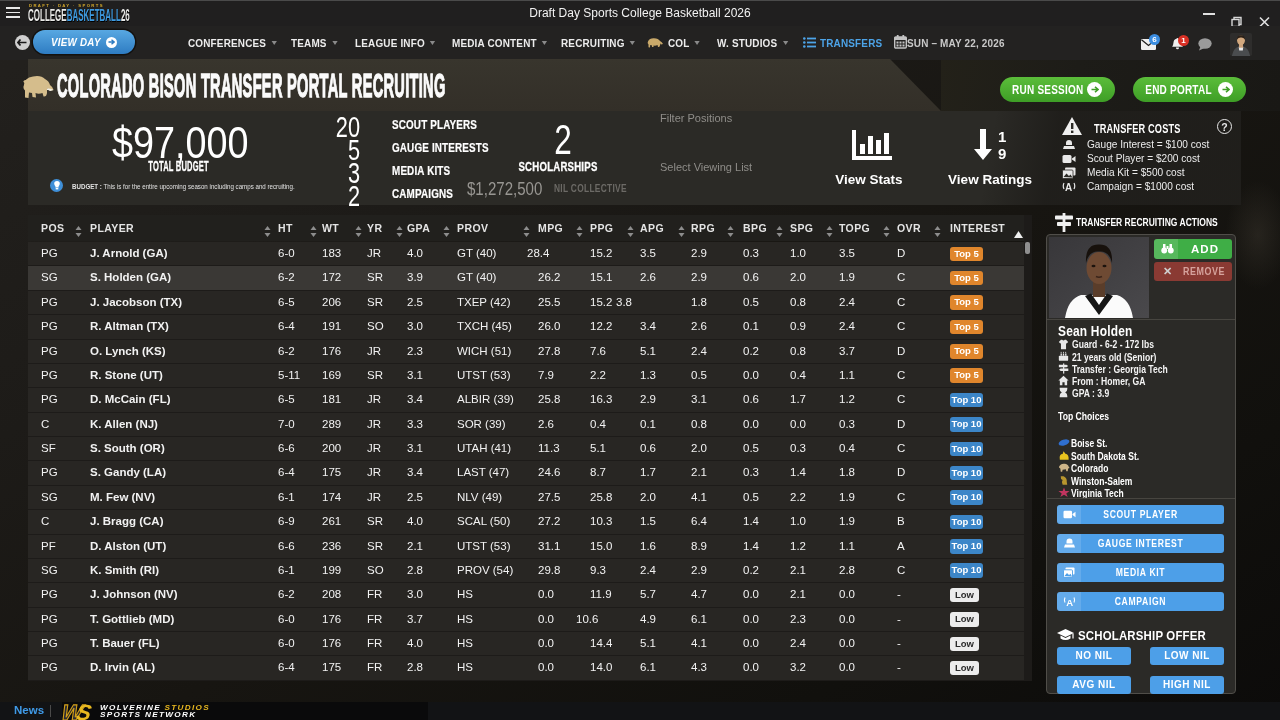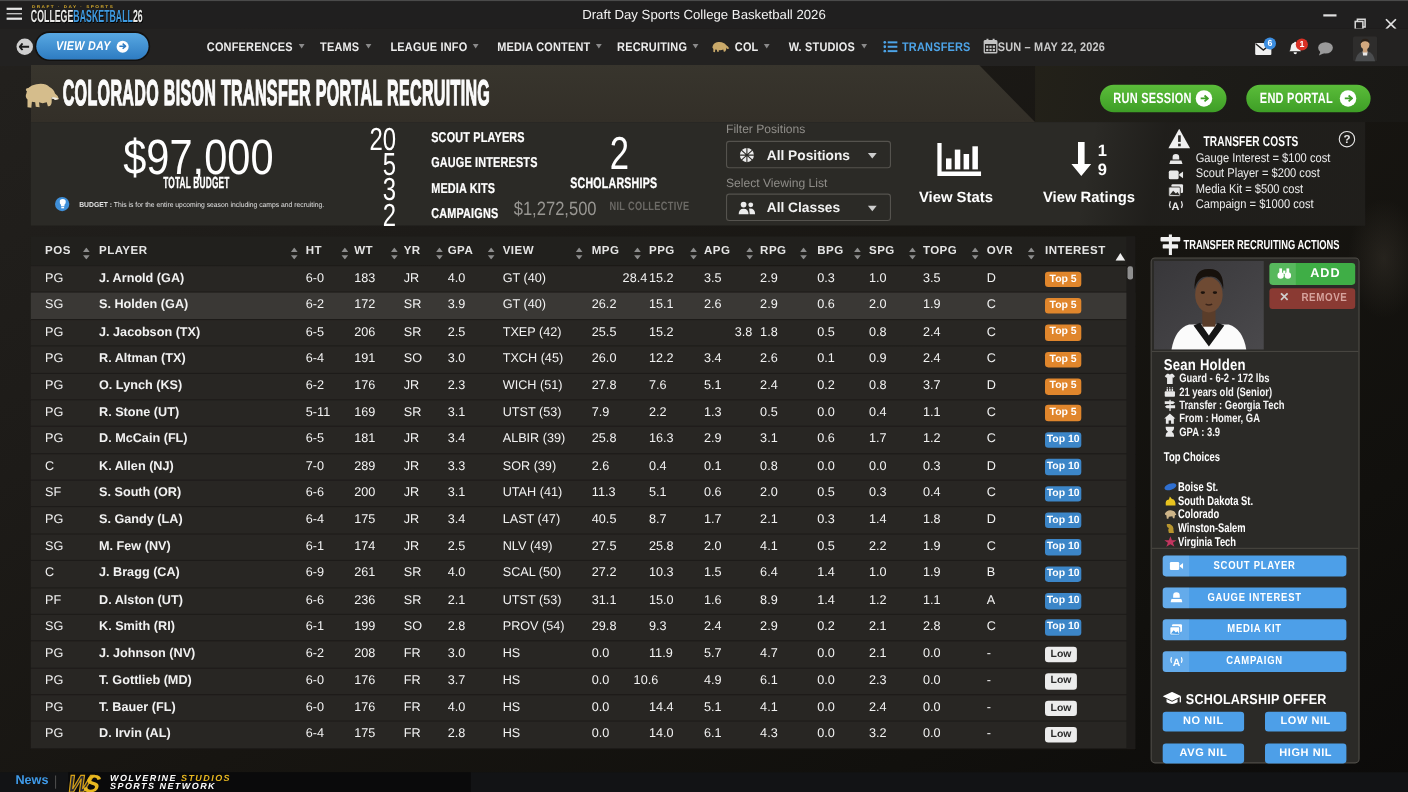--- a/index.html
+++ b/index.html
@@ -245,39 +245,21 @@
       <div class="clbl" style="top:52px">MEDIA KITS</div>
     <div class="cnum" style="left:292px;top:68.5px">2</div>
       <div class="clbl" style="top:75px">CAMPAIGNS</div>
 
     <div id="schnum">2</div>
     <div id="schlbl">SCHOLARSHIPS</div>
     <div id="nil1">$1,272,500</div>
     <div id="nil2">NIL COLLECTIVE</div>
 
     <div class="ddlbl" style="top:1px">Filter Positions</div>
-    <div class="ddbox" style="top:17px">
-      <svg class="abs" style="left:11px;top:5px" width="14" height="14" viewBox="0 0 14 14">
-          <circle cx="7" cy="7" r="6.4" fill="#ececec"></circle>
-          <path d="M0.6 7 L13.4 7 M7 0.6 L7 13.4 M2 2.5 Q7 7 12 11.5 M12 2.5 Q7 7 2 11.5" stroke="#2b2a26" stroke-width="1" fill="none"></path>
-        </svg>
-      <div class="t">All Positions</div>
-        <div class="ddcaret"></div>
-    </div>
     <div class="ddlbl" style="top:50px">Select Viewing List</div>
-    <div class="ddbox" style="top:65px">
-      <svg class="abs" style="left:10px;top:6px" width="16" height="12" viewBox="0 0 16 12">
-          <circle cx="5" cy="3" r="2.6" fill="#ececec"></circle>
-          <path d="M0.5 12 Q0.5 6.8 5 6.8 Q9.5 6.8 9.5 12 Z" fill="#ececec"></path>
-          <circle cx="11.5" cy="3.2" r="2.2" fill="#ececec"></circle>
-          <path d="M10 6.6 Q15.5 6.2 15.5 12 L10.6 12" fill="#ececec"></path>
-        </svg>
-      <div class="t">All Classes</div>
-        <div class="ddcaret"></div>
-    </div>
 
     <svg class="abs" style="left:824px;top:19px" width="40" height="30" viewBox="0 0 40 30">
         <path d="M2 0 L2 28 L40 28" stroke="#fff" stroke-width="4" fill="none"></path>
         <rect x="8" y="14" width="5" height="10" fill="#fff"></rect>
         <rect x="16" y="6" width="5" height="18" fill="#fff"></rect>
         <rect x="24" y="10" width="5" height="14" fill="#fff"></rect>
         <rect x="32" y="3" width="5" height="21" fill="#fff"></rect>
       </svg>
     <div id="viewstats">View Stats</div>
     <svg class="abs" style="left:944px;top:18px" width="45" height="32" viewBox="0 0 45 32">
@@ -317,21 +299,21 @@
   </div>
 
   <div id="table">
     <div id="thead">
         <span class="hc" style="left:13px">POS</span>
         <span class="hc" style="left:62px">PLAYER</span>
         <span class="hc" style="left:250px">HT</span>
         <span class="hc" style="left:294px">WT</span>
         <span class="hc" style="left:339px">YR</span>
         <span class="hc" style="left:379px">GPA</span>
-        <span class="hc" style="left:429px">VIEW</span>
+        <span class="hc" style="left:429px">PROV</span>
         <span class="hc" style="left:510px">MPG</span>
         <span class="hc" style="left:562px">PPG</span>
         <span class="hc" style="left:612px">APG</span>
         <span class="hc" style="left:663px">RPG</span>
         <span class="hc" style="left:715px">BPG</span>
         <span class="hc" style="left:762px">SPG</span>
         <span class="hc" style="left:811px">TOPG</span>
         <span class="hc" style="left:869px">OVR</span>
         <span class="hc" style="left:922px">INTEREST</span>
         <span class="hs" style="left:47px"><svg width="7" height="11" viewBox="0 0 7 11">
@@ -400,21 +382,21 @@
       </div>
     <div id="tbody">
 <div class="row">
           <span class="c" style="left:13px">PG</span>
           <span class="c b" style="left:62px">J. Arnold (GA)</span>
           <span class="c" style="left:250px">6-0</span>
           <span class="c" style="left:294px">183</span>
           <span class="c" style="left:339px">JR</span>
           <span class="c" style="left:379px">4.0</span>
           <span class="c" style="left:429px">GT (40)</span>
-          <span class="c" style="left:538px">28.4</span>
+          <span class="c" style="left:499px">28.4</span>
           <span class="c" style="left:562px">15.2</span>
           <span class="c" style="left:612px">3.5</span>
           <span class="c" style="left:663px">2.9</span>
           <span class="c" style="left:715px">0.3</span>
           <span class="c" style="left:762px">1.0</span>
           <span class="c" style="left:811px">3.5</span>
           <span class="c" style="left:869px">D</span>
           <span class="badge t5">Top 5</span>
         </div>
 <div class="row sel">
@@ -438,21 +420,21 @@
 <div class="row">
           <span class="c" style="left:13px">PG</span>
           <span class="c b" style="left:62px">J. Jacobson (TX)</span>
           <span class="c" style="left:250px">6-5</span>
           <span class="c" style="left:294px">206</span>
           <span class="c" style="left:339px">SR</span>
           <span class="c" style="left:379px">2.5</span>
           <span class="c" style="left:429px">TXEP (42)</span>
           <span class="c" style="left:510px">25.5</span>
           <span class="c" style="left:562px">15.2</span>
-          <span class="c" style="left:640px">3.8</span>
+          <span class="c" style="left:588px">3.8</span>
           <span class="c" style="left:663px">1.8</span>
           <span class="c" style="left:715px">0.5</span>
           <span class="c" style="left:762px">0.8</span>
           <span class="c" style="left:811px">2.4</span>
           <span class="c" style="left:869px">C</span>
           <span class="badge t5">Top 5</span>
         </div>
 <div class="row">
           <span class="c" style="left:13px">PG</span>
           <span class="c b" style="left:62px">R. Altman (TX)</span>
@@ -562,21 +544,21 @@
           <span class="badge t10">Top 10</span>
         </div>
 <div class="row">
           <span class="c" style="left:13px">PG</span>
           <span class="c b" style="left:62px">S. Gandy (LA)</span>
           <span class="c" style="left:250px">6-4</span>
           <span class="c" style="left:294px">175</span>
           <span class="c" style="left:339px">JR</span>
           <span class="c" style="left:379px">3.4</span>
           <span class="c" style="left:429px">LAST (47)</span>
-          <span class="c" style="left:510px">40.5</span>
+          <span class="c" style="left:510px">24.6</span>
           <span class="c" style="left:562px">8.7</span>
           <span class="c" style="left:612px">1.7</span>
           <span class="c" style="left:663px">2.1</span>
           <span class="c" style="left:715px">0.3</span>
           <span class="c" style="left:762px">1.4</span>
           <span class="c" style="left:811px">1.8</span>
           <span class="c" style="left:869px">D</span>
           <span class="badge t10">Top 10</span>
         </div>
 <div class="row">

